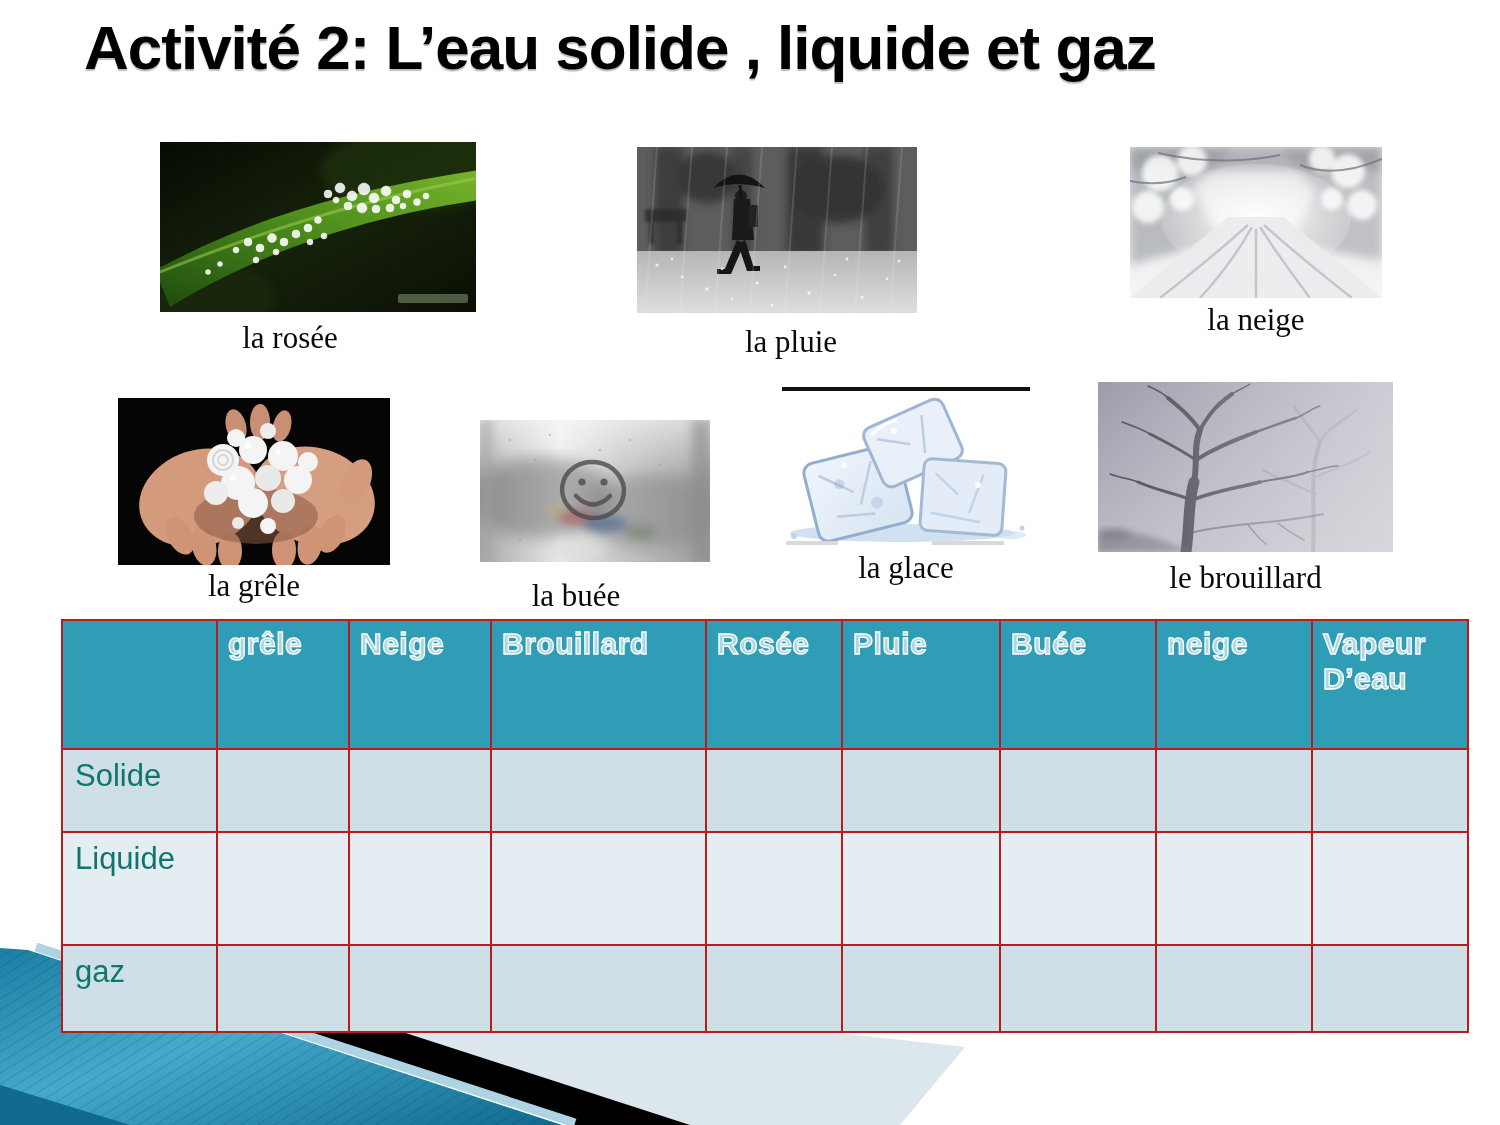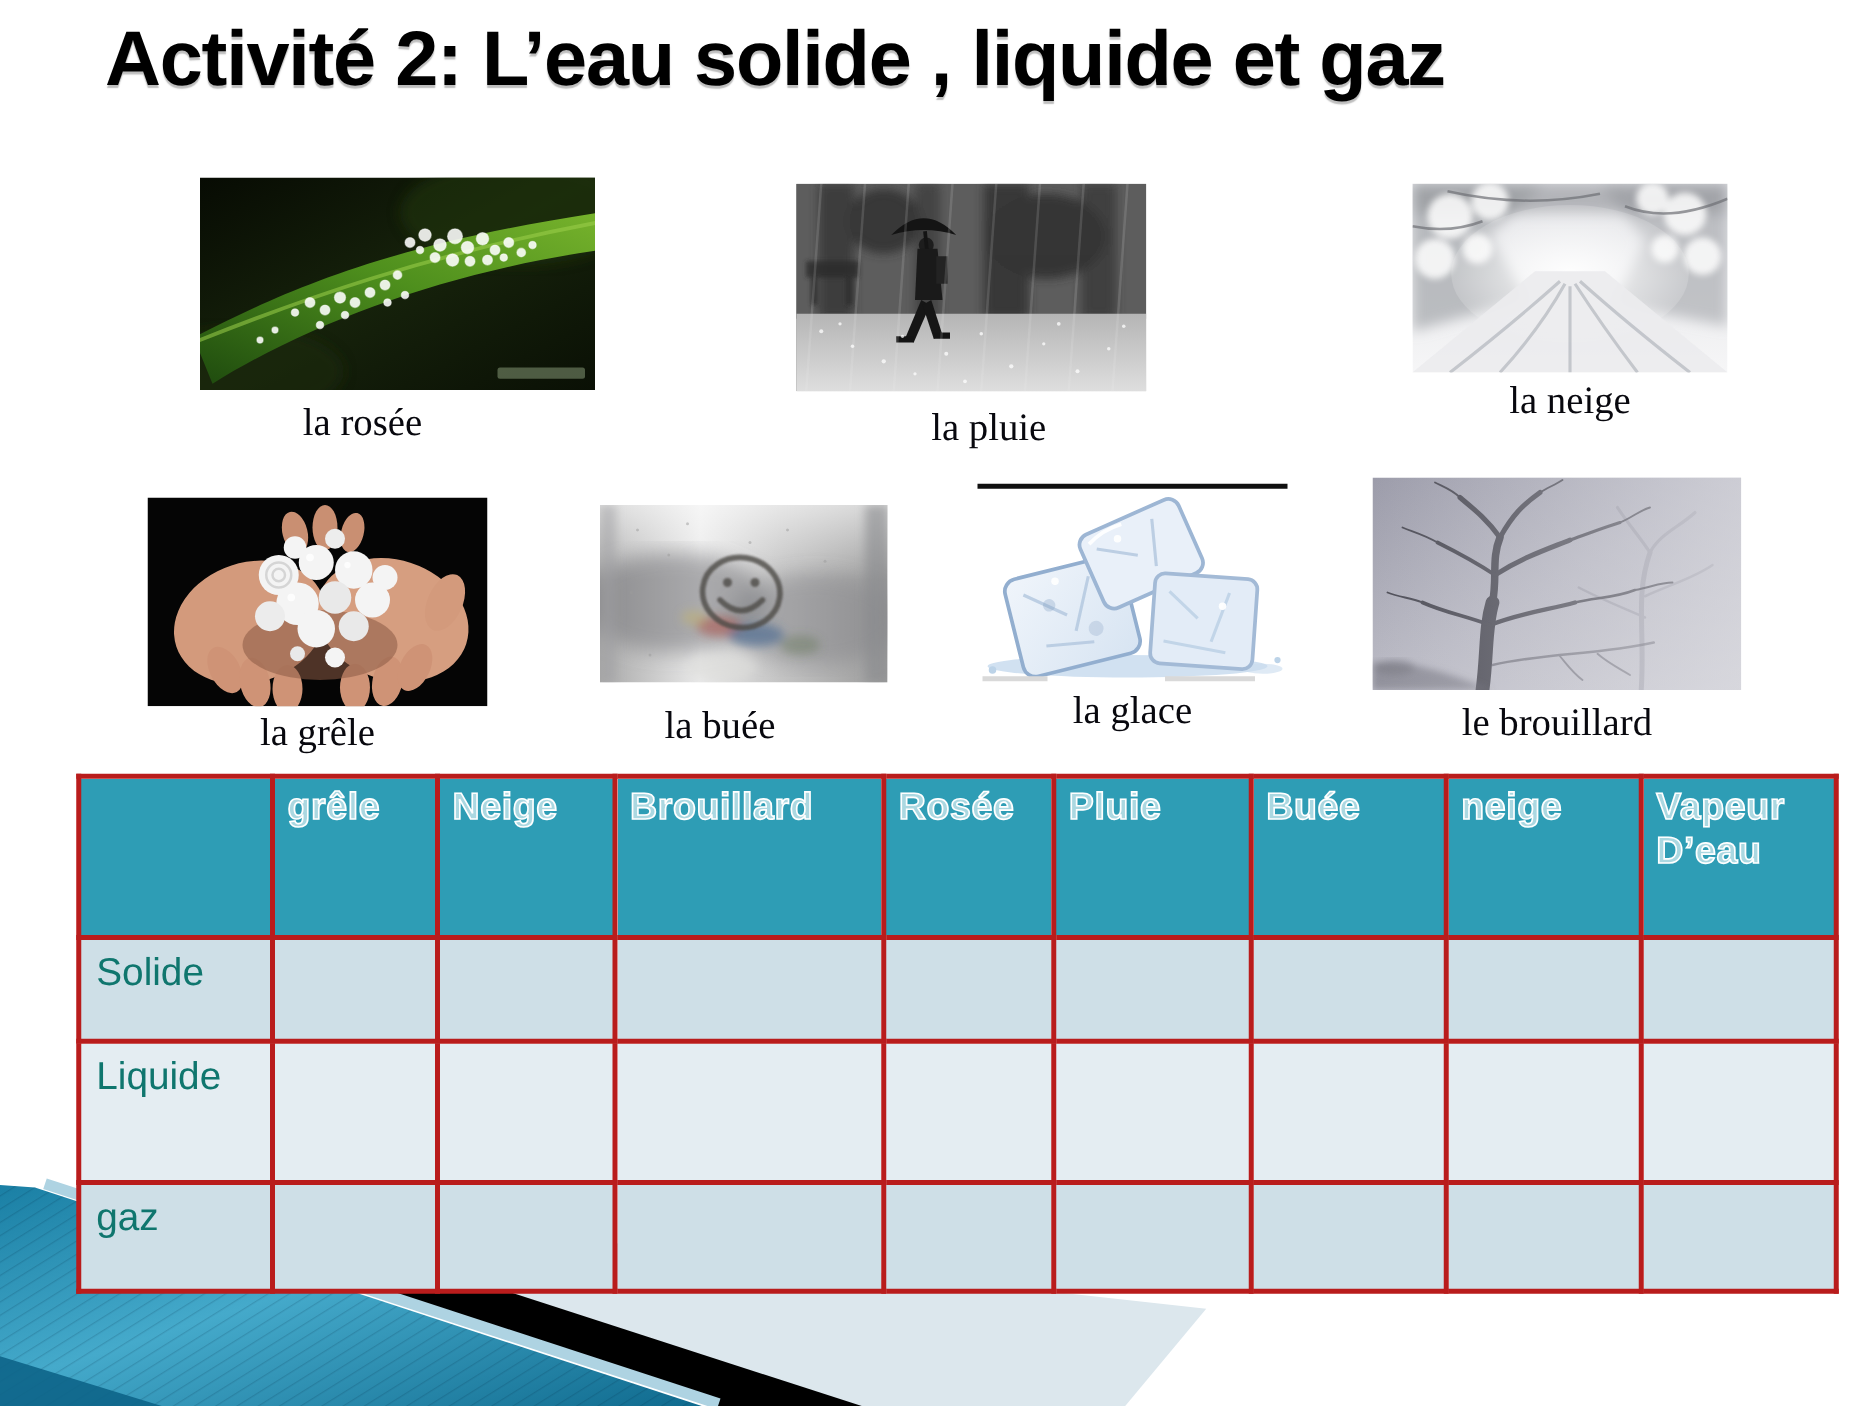--- a/index.html
+++ b/index.html
@@ -11,21 +11,21 @@
          text-shadow:0 2px 1px rgba(110,110,110,.45);}
   
   .photo{position:absolute;margin:0;padding:0;}
   .photo svg{display:block;}
   .photo figcaption{position:absolute;left:-30px;right:-30px;text-align:center;
          font-family:"Liberation Serif",serif;font-size:31px;color:#08080e;}
   .divider{position:absolute;left:0;top:0;height:4px;background:#101010;width:100%;}
   
   table.states{position:absolute;left:61px;top:619px;border-collapse:collapse;table-layout:fixed;
          width:1406px;z-index:3;}
-  table.states td{border:4px solid #b91c1c;vertical-align:top;overflow:hidden;}
+  table.states td{border:2px solid #b91c1c;vertical-align:top;overflow:hidden;}
   td.hdr{background:#2E9DB5;color:rgba(255,255,255,0.6);-webkit-text-stroke:1.3px #ffffff;
          font-size:30px;font-weight:700;letter-spacing:.5px;padding:5px 4px 0 10px;line-height:1.18;}
   td.rowlabel{font-size:31px;color:#0f766e;padding:8px 4px 0 12px;}
   tr.r-light td{background:#CEDFE7;}
   tr.r-lighter td{background:#E4EDF2;}
   
   .decor{position:absolute;left:0;top:935px;z-index:1;}
   .photo{z-index:2;}
 </style>
 </head>
@@ -260,21 +260,21 @@
       </g>
       <g fill="#ffffff" opacity=".9">
         <circle cx="130" cy="48" r="3"></circle>
           <circle cx="115" cy="80" r="3"></circle>
           <circle cx="160" cy="54" r="2.5"></circle>
       </g>
     </svg>
     <figcaption style="top:170px;">la grêle</figcaption>
   </figure>
 
-  <figure class="photo" style="left:480px;top:404px;width:192px;">
+  <figure class="photo" style="left:480px;top:420px;width:192px;">
     <svg width="230" height="142" viewBox="0 0 230 142">
       <defs>
         <linearGradient id="bueeBg" x1="0" y1="0" x2="1" y2="0">
           <stop offset="0" stop-color="#a8a8a8"></stop>
             <stop offset=".35" stop-color="#e9e9e9"></stop>
           <stop offset=".62" stop-color="#c4c4c4"></stop>
             <stop offset="1" stop-color="#9a9a9a"></stop>
         </linearGradient>
         <linearGradient id="bueeTop" x1="0" y1="0" x2="0" y2="1">
           <stop offset="0" stop-color="#ffffff" stop-opacity=".6"></stop>

